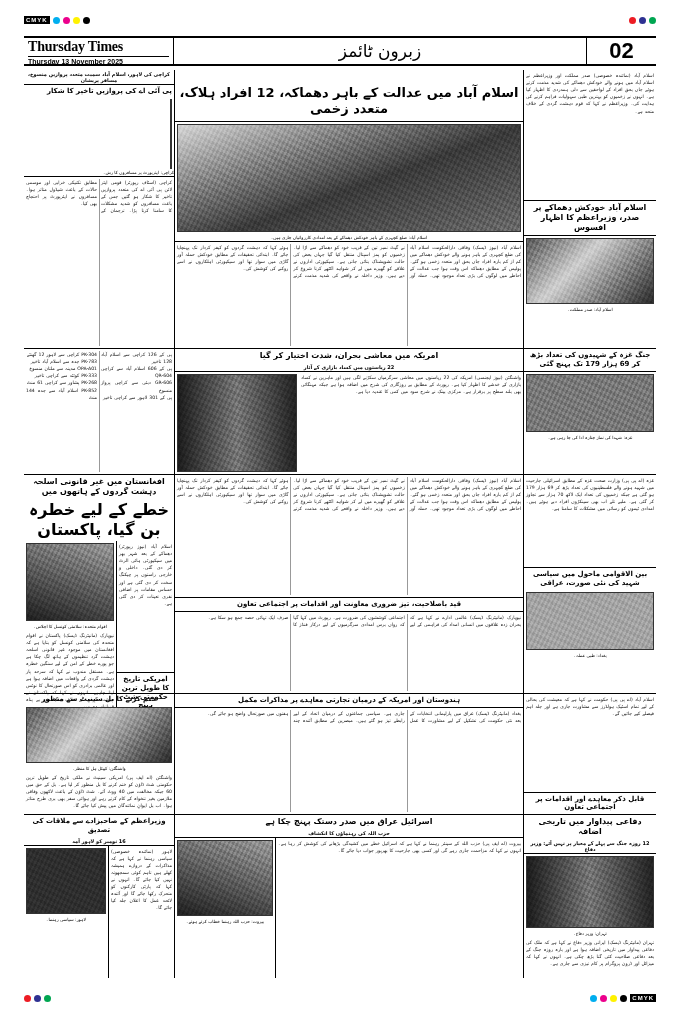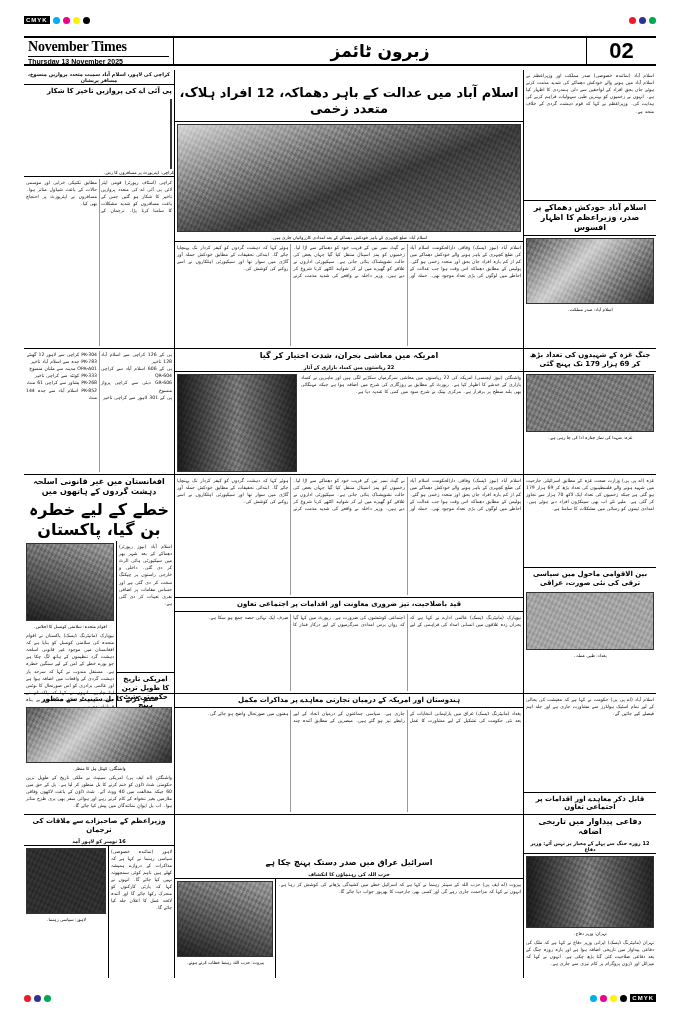--- a/index.html
+++ b/index.html
@@ -43,21 +43,21 @@
     font-family:"Liberation Sans",sans-serif;
     font-size:7px; font-weight:bold; margin-top:2px;
     border-top:1px solid #000; padding-top:1px;
   }
   .mast-center {
     flex:1; display:flex; align-items:center; justify-content:center;
     position:relative;
   }
   .mast-urdu {
     font-family:"DejaVu Sans", sans-serif;
-    font-size:17px; font-weight:bold; direction:rtl;
+    font-size:17px; font-weight:normal; direction:rtl;
   }
   .mast-right {
     width:70px; border-left:1px solid #000;
     display:flex; align-items:center; justify-content:center;
     font-family:"Liberation Sans",sans-serif;
     font-size:22px; font-weight:bold;
   }
   
   .content { position:absolute; top:70px; left:24px; width:632px; height:910px; }
   .hl {
@@ -126,21 +126,21 @@
     <span class="dot" style="background:#FFF200"></span>
     <span class="dot" style="background:#000"></span>
     <span class="spacer"></span>
     <span class="dot" style="background:#ED1C24"></span>
     <span class="dot" style="background:#2E3192"></span>
     <span class="dot" style="background:#00A651"></span>
   </div>
 
   <div class="masthead">
     <div class="mast-left">
-      <div class="mast-title">November Times</div>
+      <div class="mast-title">Thursday Times</div>
       <div class="mast-date">Thursday 13 November 2025</div>
     </div>
     <div class="mast-center">
       <div class="mast-urdu">زبرون ٹائمز</div>
     </div>
     <div class="mast-right">02</div>
   </div>
 
   <div class="content">
 
@@ -249,21 +249,21 @@
         <div class="hl hl-sm" style="padding:2px;">قید باصلاحیت، تیز ضروری معاونت اور اقدامات پر اجتماعی تعاون</div>
         <div class="sep-h"></div>
         <div class="body-text" style="padding:2px;column-count:3;column-gap:5px;column-rule:0.5px solid #999;flex:1;overflow:hidden;">نیویارک (مانیٹرنگ ڈیسک) عالمی ادارے نے کہا ہے کہ بحران زدہ علاقوں میں انسانی امداد کی فراہمی کے لیے اجتماعی کوششوں کی ضرورت ہے۔ رپورٹ میں کہا گیا کہ رواں برس امدادی سرگرمیوں کے لیے درکار فنڈز کا صرف ایک تہائی حصہ جمع ہو سکا ہے۔</div>
       </div>
 
       <div class="sep-v"></div>
 
       <div class="col" style="width:132px;">
         <div class="body-text" style="padding:2px;height:92px;overflow:hidden;">غزہ (اے پی پی) وزارت صحت غزہ کے مطابق اسرائیلی جارحیت میں شہید ہونے والے فلسطینیوں کی تعداد بڑھ کر 69 ہزار 179 ہو گئی ہے جبکہ زخمیوں کی تعداد ایک لاکھ 70 ہزار سے تجاوز کر گئی ہے۔ ملبے تلے اب بھی سینکڑوں افراد دبے ہوئے ہیں۔ امدادی ٹیموں کو رسائی میں مشکلات کا سامنا ہے۔</div>
         <div class="sep-h"></div>
-        <div class="hl hl-sm" style="padding:2px;">بین الاقوامی ماحول میں سیاسی ترقی کی نئی صورت، عراقی</div>
+        <div class="hl hl-sm" style="padding:2px;">بین الاقوامی ماحول میں سیاسی شہید کی نئی صورت، عراقی</div>
         <div class="photo ph-light" style="height:58px;margin:2px;"></div>
         <div class="caption">بغداد: طبی عملہ۔</div>
       </div>
     </div>
 
     <div class="sep-h"></div>
 
     <div class="row" style="height:120px;">
       <div class="col" style="width:150px;">
         <div class="hl hl-sm" style="padding:1px 2px;">ختم کرنے کا بل سینیٹ سے منظور</div>
@@ -287,35 +287,35 @@
         <div class="sep-h"></div>
         <div class="hl hl-sm" style="padding:2px;">قابل ذکر معاہدے اور اقدامات پر اجتماعی تعاون</div>
       </div>
     </div>
 
     <div class="sep-h"></div>
 
     <div class="row" style="height:163px;">
 
       <div class="col" style="width:150px;">
-        <div class="hl hl-sm" style="padding:2px;">وزیراعظم کے صاحبزادے سے ملاقات کی ترجمان</div>
+        <div class="hl hl-sm" style="padding:2px;">وزیراعظم کے صاحبزادے سے ملاقات کی تصدیق</div>
         <div class="kicker rule" style="padding:1px 2px;">16 نومبر کو لاہور آمد</div>
         <div class="row" style="flex:1;">
           <div class="col" style="width:84px;">
             <div class="photo ph-dark" style="height:66px;margin:2px;"></div>
             <div class="caption">لاہور: سیاسی رہنما۔</div>
           </div>
           <div class="sep-v"></div>
           <div class="body-text" style="padding:2px;flex:1;overflow:hidden;">لاہور (نمائندہ خصوصی) سیاسی رہنما نے کہا ہے کہ مذاکرات کے دروازے ہمیشہ کھلے ہیں تاہم کوئی سمجھوتہ نہیں کیا جائے گا۔ انہوں نے کہا کہ پارٹی کارکنوں کو متحرک رکھا جائے گا اور آئندہ لائحہ عمل کا اعلان جلد کیا جائے گا۔</div>
         </div>
       </div>
 
       <div class="sep-v"></div>
 
-      <div class="col" style="flex:1;margin-top:41px;">
+      <div class="col" style="flex:1;">
         <div class="hl hl-md" style="padding:2px;">اسرائیل عراق میں صدر دستک پہنچ چکا ہے</div>
         <div class="kicker rule" style="padding:1px 2px;">حزب اللہ کی رہنماؤں کا انکشاف</div>
         <div class="row" style="flex:1;">
           <div class="col" style="width:100px;">
             <div class="photo ph-grad3" style="height:76px;margin:2px;"></div>
             <div class="caption">بیروت: حزب اللہ رہنما خطاب کرتے ہوئے۔</div>
           </div>
           <div class="sep-v"></div>
           <div class="body-text" style="padding:2px;flex:1;overflow:hidden;">بیروت (اے ایف پی) حزب اللہ کے سینئر رہنما نے کہا ہے کہ اسرائیل خطے میں کشیدگی بڑھانے کی کوشش کر رہا ہے۔ انہوں نے کہا کہ مزاحمت جاری رہے گی اور کسی بھی جارحیت کا بھرپور جواب دیا جائے گا۔</div>
         </div>

